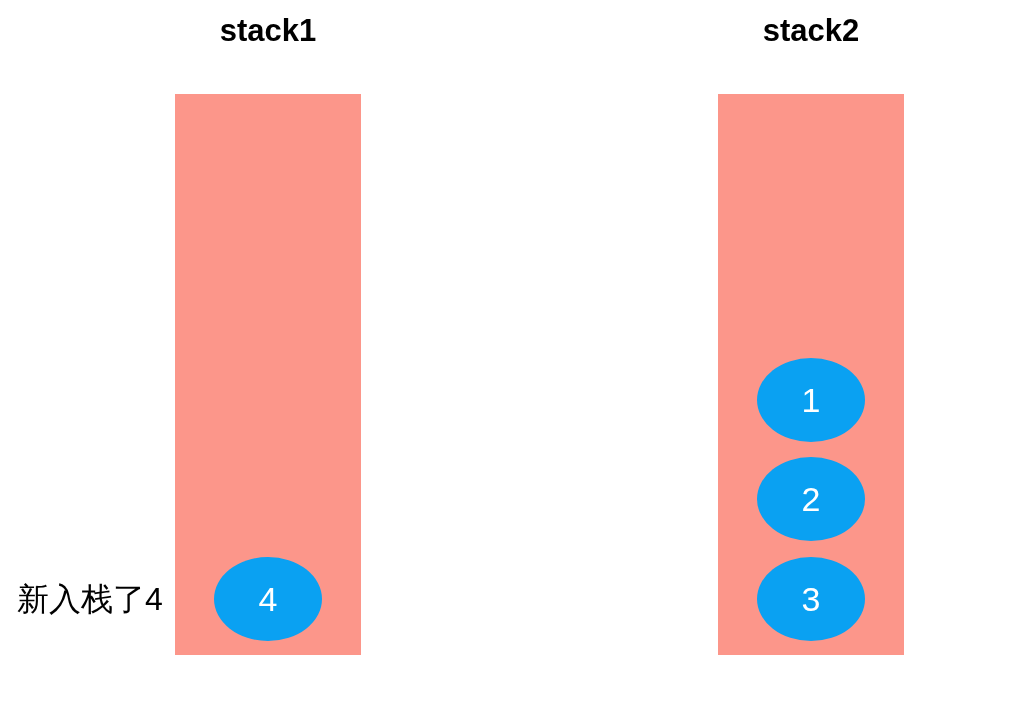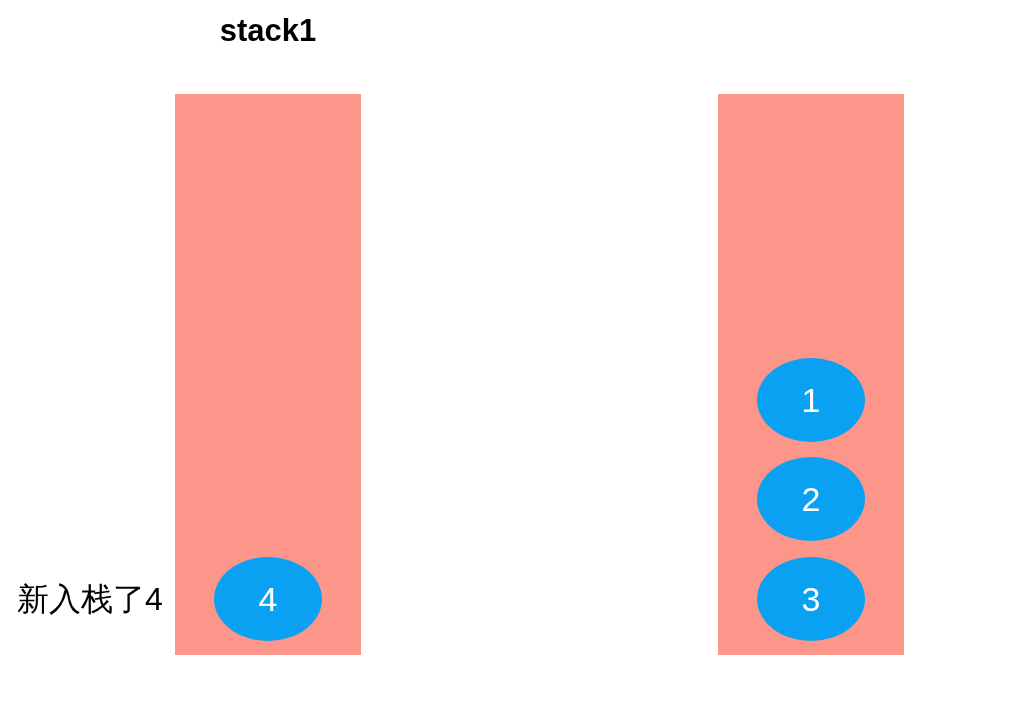--- a/index.html
+++ b/index.html
@@ -63,20 +63,21 @@
     white-space: nowrap;
   }
 </style>
 </head>
 <body>
 
 <div class="canvas">
 
   <div class="stack-title s1">stack1</div>
 
+  <div class="stack-title s2">stack2</div>
 
   <div class="stack-rect s1">
     <div class="stack-item pos-c">
       <span>4</span>
     </div>
   </div>
 
   <div class="stack-rect s2">
     <div class="stack-item pos-a">
       <span>1</span>

